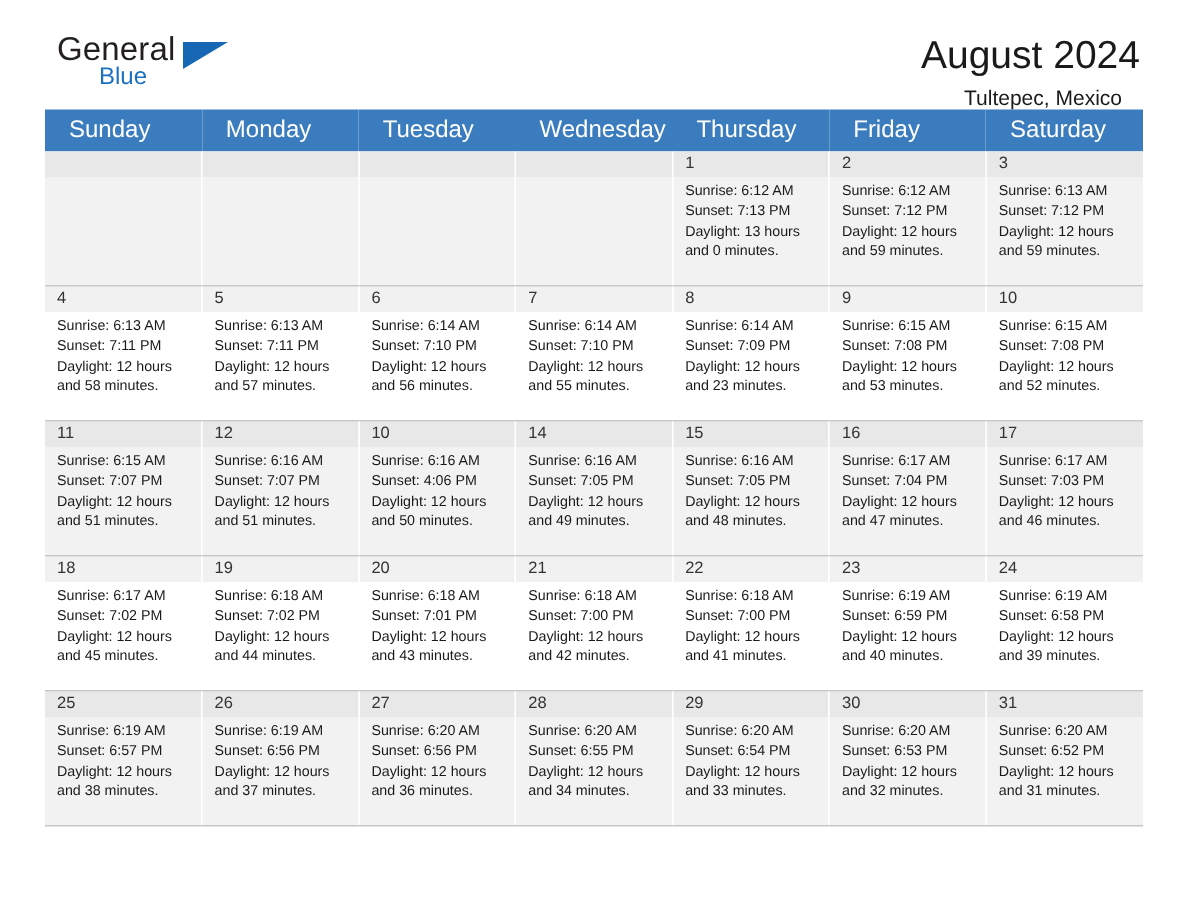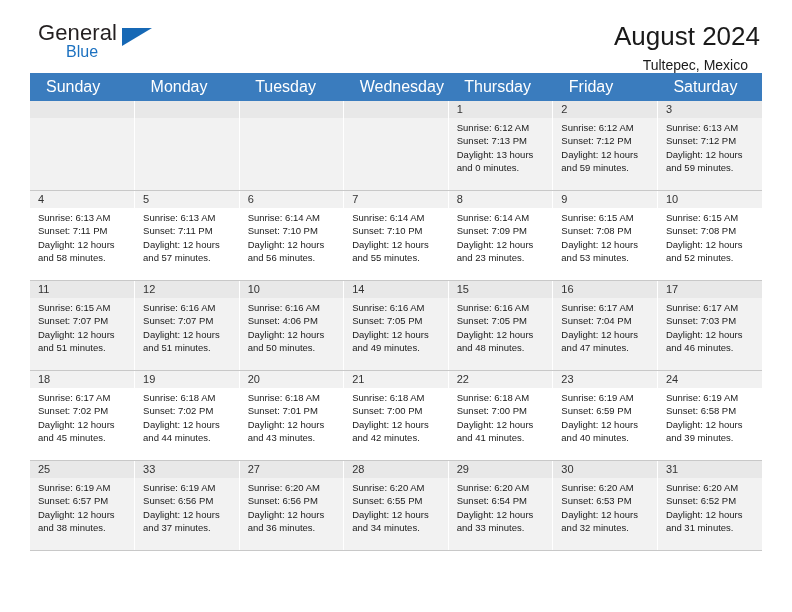--- a/index.html
+++ b/index.html
@@ -460,21 +460,21 @@
               <div class="cell-lines">
                 <div>Sunrise: 6:19 AM</div>
                 <div>Sunset: 6:57 PM</div>
                 <div>Daylight: 12 hours</div>
                 <div>and 38 minutes.</div>
               </div>
             </div>
           </td>
           <td>
             <div class="cell-inner">
-              <div class="daynum-bar">33</div>
+              <div class="daynum-bar">26</div>
               <div class="cell-lines">
                 <div>Sunrise: 6:19 AM</div>
                 <div>Sunset: 6:56 PM</div>
                 <div>Daylight: 12 hours</div>
                 <div>and 37 minutes.</div>
               </div>
             </div>
           </td>
           <td>
             <div class="cell-inner">

